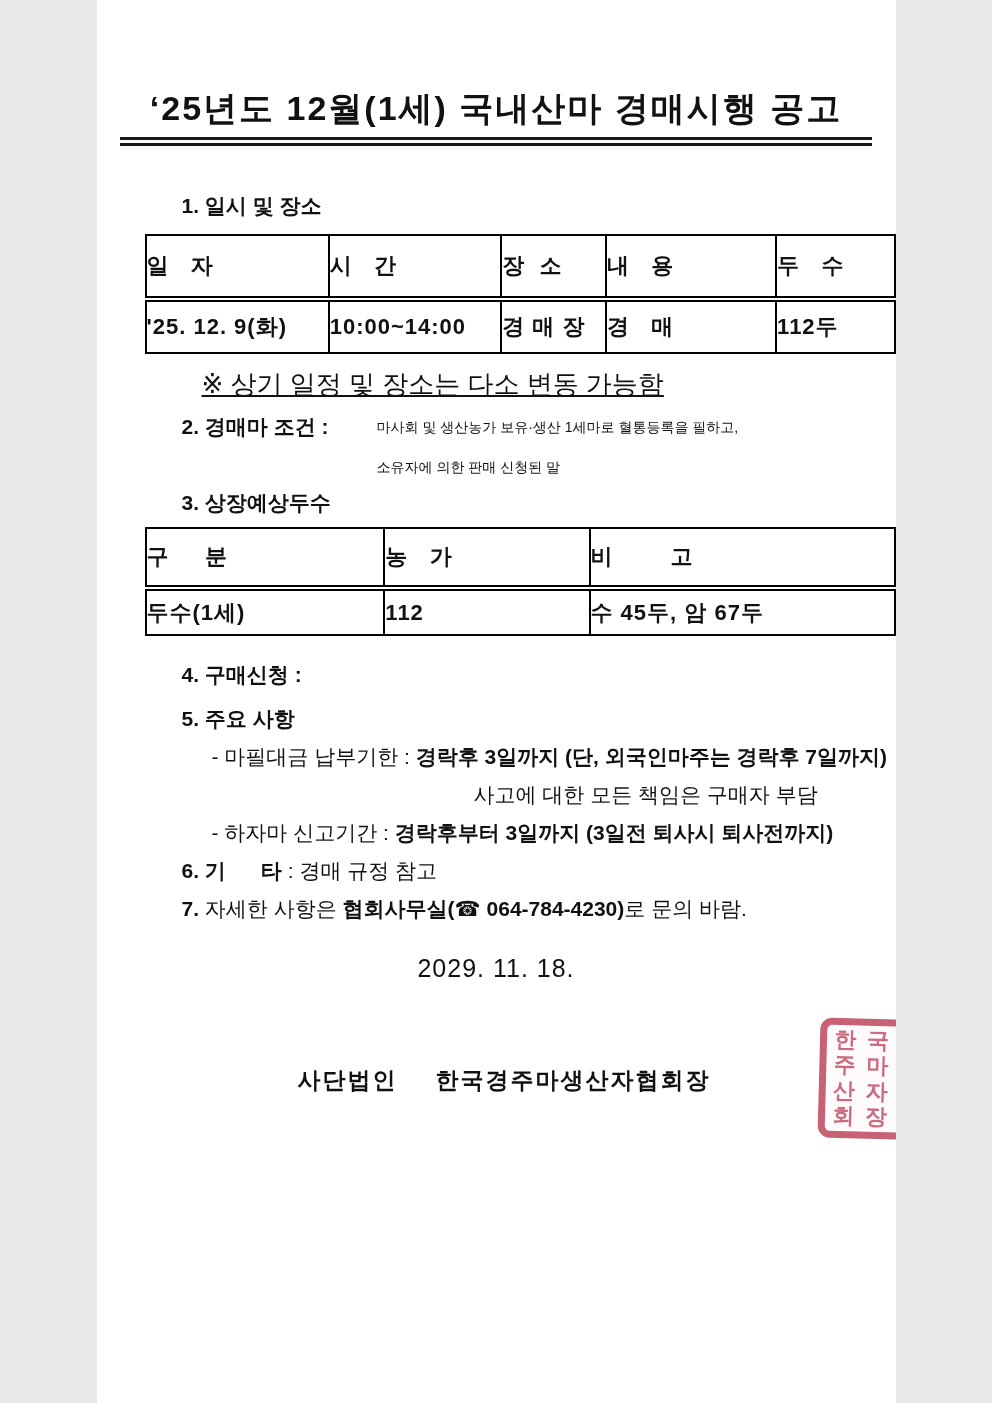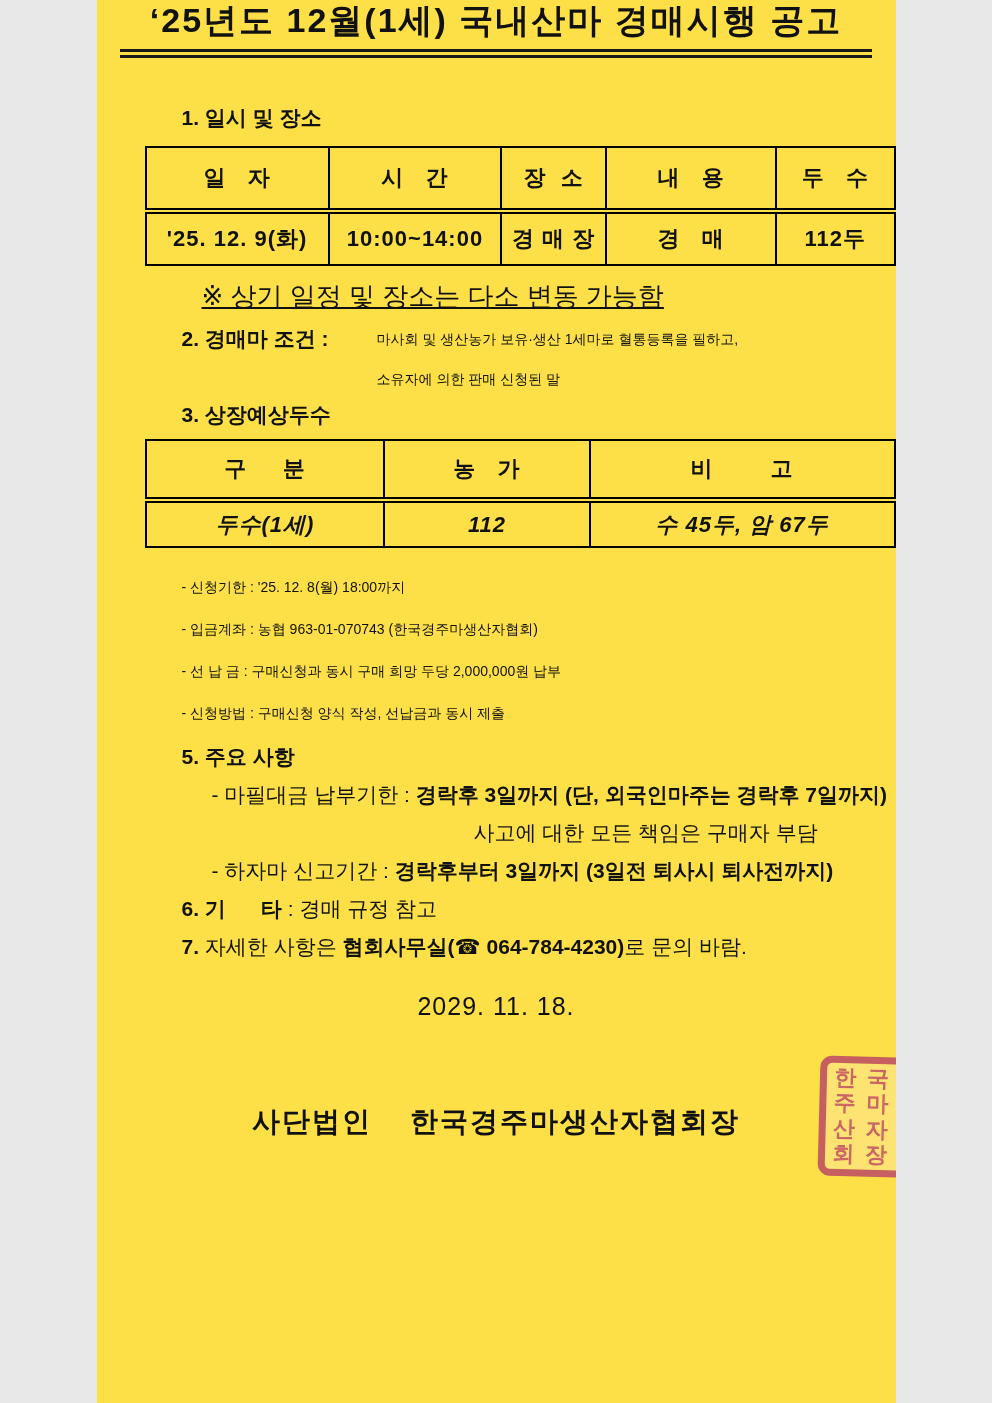--- a/index.html
+++ b/index.html
@@ -1,23 +1,24 @@
 <!DOCTYPE html>
 <html lang="ko"><head>
 <meta charset="utf-8">
 <style>
   html,body{margin:0;padding:0;background:#e8e8e8;}
   .page{
     position:relative;
     width:799px;height:1403px;
     margin:0 auto;
-    background:#fde047;
+    background:#ffffff;
     color:#111;
     font-family:"Liberation Sans","DejaVu Sans",sans-serif;
     box-sizing:border-box;
+    padding-top:88px;
     overflow:hidden;
   }
   .pre{white-space:pre;}
 
   
   .title{
     text-align:center;
     font-size:34px;font-weight:bold;
     letter-spacing:2px;
     line-height:40px;
@@ -37,33 +38,33 @@
   }
   .body-text{font-size:14px;font-weight:normal;}
   .b{font-weight:bold;}
 
   
   table.doc{
     border-collapse:collapse;
     table-layout:fixed;
     margin-left:48px;
     font-size:22px;
-    text-align:center;
+    text-align:left;
   }
   table.doc td,table.doc th{
     border:2px solid #000;
     padding:0;
     font-weight:bold;
     letter-spacing:1px;
   }
   table.doc thead th{border-bottom:6px double #000;}
   #schedule-table thead th{height:60px;}
   #schedule-table tbody td{height:50px;}
   #entries-table thead th{height:56px;}
-  #entries-table tbody td{height:43px;font-style:italic;}
+  #entries-table tbody td{height:43px;}
 
   .note{
     margin:16px 12px 0 105px;
     font-size:26px;line-height:28px;text-decoration:underline;
   }
 
   
   .sec2{display:flex;margin:9px 0 0 85px;font-size:21px;line-height:40px;}
   .sec2-label{width:195px;font-weight:bold;flex:none;}
   
@@ -86,24 +87,24 @@
     font-size:25px;
     letter-spacing:1px;
   }
   .signature-row{
     position:relative;
     margin-top:36px;
     height:160px;
   }
   .signature-text{
     position:absolute;
-    left:0;width:100%;
+    left:8px;width:100%;
     top:46px;
     text-align:center;
-    font-size:28px;font-weight:bold;
+    font-size:23px;font-weight:bold;
     letter-spacing:2px;
   }
   .org-type{margin-right:38px;}
   .seal{
     position:absolute;
     left:722px;top:0;
     width:98px;height:102px;
     border:7px solid rgba(188,70,92,0.85);
     border-radius:12px;
     transform:rotate(1.5deg);
@@ -187,26 +188,21 @@
     <tbody>
       <tr>
         <td class="pre">두수(1세)</td>
         <td class="pre">112</td>
         <td class="pre">수 45두, 암 67두</td>
       </tr>
     </tbody>
   </table>
 
   <div class="sec4">
-    <div class="body-text">
-      <div class="pre">- 신청기한 : '25. 12. 8(월) 18:00까지</div>
-      <div class="pre">- 입금계좌 : 농협 963-01-070743 (한국경주마생산자협회)</div>
-      <div class="pre">- 선 납 금 : 구매신청과 동시 구매 희망 두당 2,000,000원 납부</div>
-      <div class="pre">- 신청방법 : 구매신청 양식 작성, 선납금과 동시 제출</div>
-    </div>
+    <div class="sec4-label pre">4. 구매신청 :</div>
   </div>
 
   <div class="sec5">
     <div class="heading">5. 주요 사항</div>
     <div class="sec5-items">
       <div><span class="pre">- 마필대금 납부기한 : </span><span class="b pre">경락후 3일까지 (단, 외국인마주는 경락후 7일까지)</span></div>
       <div class="indent2">사고에 대한 모든 책임은 구매자 부담</div>
       <div><span class="pre">- 하자마 신고기간 : </span><span class="b pre">경락후부터 3일까지 (3일전 퇴사시 퇴사전까지)</span></div>
     </div>
   </div>

